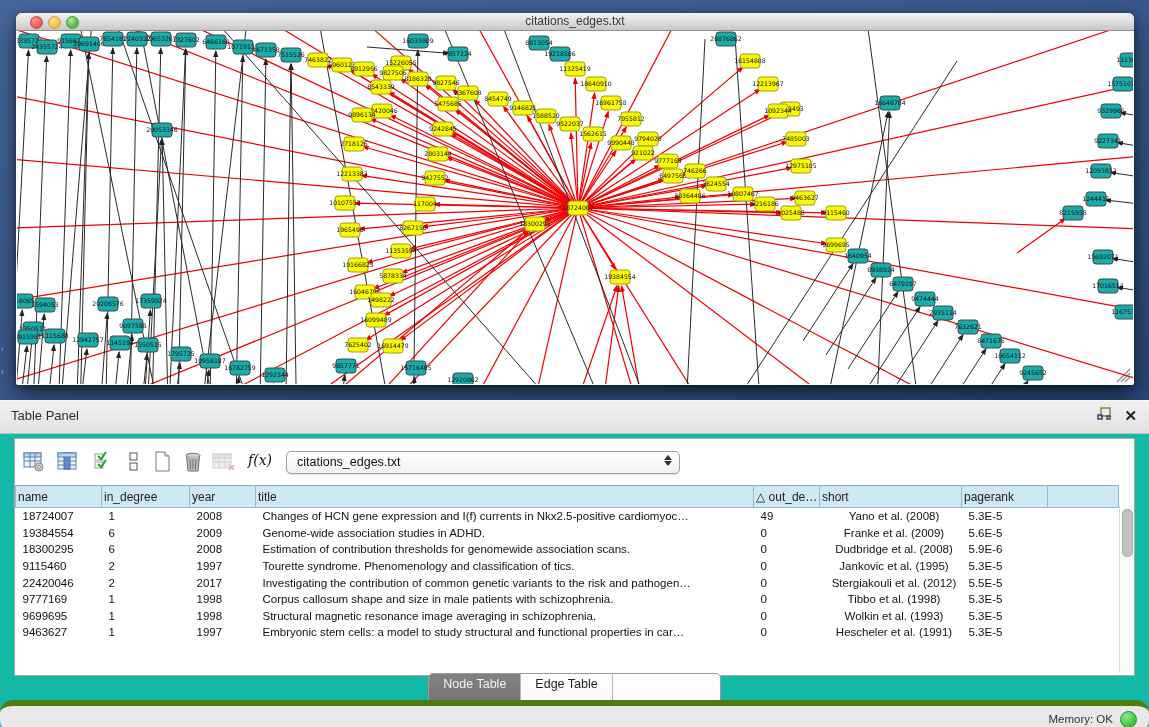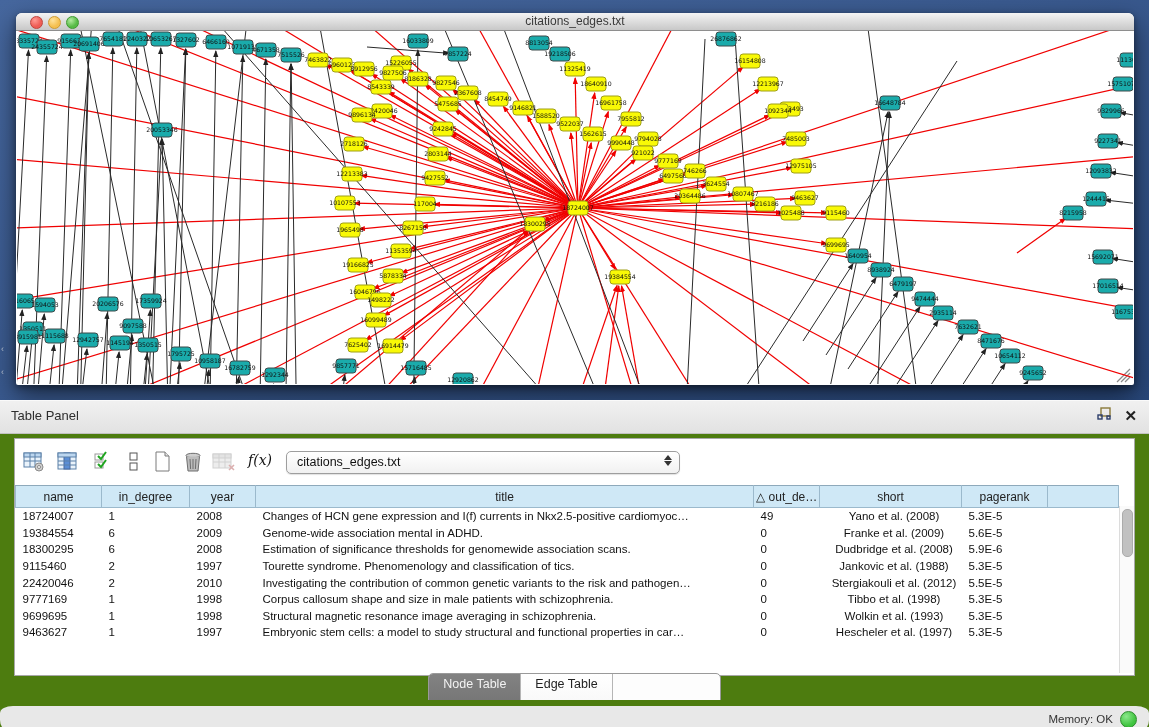--- a/index.html
+++ b/index.html
@@ -25,21 +25,21 @@
 
   .graph-svg{position:absolute;left:1px;top:18px;width:1116px;height:353px;background:#fff;overflow:hidden;}
   line.er{stroke:#f00000;stroke-width:1.2;}
   line.eb{stroke:#2a2a2a;stroke-width:1;}
   line.eg{stroke:#8a8a8a;stroke-width:1.3;}
   rect.ny{fill:#f9f906;stroke:#9f9f16;stroke-width:1;}
   rect.nt{fill:#1aabab;stroke:#3c4a4a;stroke-width:1;}
   text.nl{font-family:"DejaVu Sans",sans-serif;font-size:6.2px;fill:#101010;text-anchor:middle;}
 
   
-  .south{position:absolute;left:0;top:400px;width:1149px;height:327px;background:#4d7c0f;}
+  .south{position:absolute;left:0;top:400px;width:1149px;height:327px;background:#14b8a6;}
   .panel-header{position:absolute;left:0;top:0;width:1149px;height:33px;
                 background:linear-gradient(#f1f1f1,#e2e2e2);border-bottom:1px solid #c2c2c2;box-shadow:inset 0 1px 0 #fafafa;}
   .panel-header .ptitle{position:absolute;left:11px;top:8px;font-size:13px;color:#2e2e2e;}
   .ph-icons{position:absolute;right:12px;top:7px;display:flex;gap:12px;align-items:center;}
   .close-x{font-size:15px;font-weight:bold;color:#222;line-height:16px;cursor:default;}
 
   .table-frame{position:absolute;left:14px;top:38px;width:1119px;height:236px;
                background:#fff;border:1px solid #a8a8a8;}
   .toolbar{position:absolute;left:0;top:0;width:100%;height:46px;background:#fff;}
   .tb-ic{position:absolute;top:12px;width:22px;height:22px;}
@@ -48,21 +48,21 @@
   .combo{position:absolute;left:271px;top:12px;width:392px;height:21px;background:linear-gradient(#ffffff,#f1f1f1);
          border:1px solid #9e9e9e;border-radius:5px;box-shadow:0 1px 1px rgba(0,0,0,.12);}
   .combo .cval{position:absolute;left:10px;top:3px;font-size:12.5px;color:#111;}
   .combo .steppers{position:absolute;right:7px;top:3px;display:flex;flex-direction:column;gap:1px;}
   .combo .steppers i{width:0;height:0;border-left:4px solid transparent;border-right:4px solid transparent;display:block;}
   .combo .up{border-bottom:5px solid #333;}
   .combo .dn{border-top:5px solid #333;}
 
   table.grid{position:absolute;left:0;top:46px;border-collapse:collapse;table-layout:fixed;width:1104px;}
   table.grid th{height:21px;background:#cfe8f6;border:1px solid #9bb9cc;border-top:1px solid #8ea9bb;
-                font-size:12px;font-weight:normal;color:#222;text-align:center;overflow:hidden;white-space:nowrap;padding:0 2px;}
+                font-size:12px;font-weight:normal;color:#222;text-align:left;overflow:hidden;white-space:nowrap;padding:0 2px;}
   table.grid td{height:16.6px;font-size:11.5px;color:#111;white-space:nowrap;overflow:hidden;padding:0 0 0 7px;}
   td.c5{text-align:center;padding:0 2px;}
   .scrollbar{position:absolute;right:0;top:67px;width:14px;height:167px;background:#fafafa;border-left:1px solid #dcdcdc;}
   .thumb{position:absolute;left:2px;top:3px;width:9px;height:46px;border-radius:5px;background:#c1c1c1;border:1px solid #ababab;}
 
   .tabs{position:absolute;left:0;top:273px;width:1149px;display:flex;justify-content:center;}
   .tabbar{display:flex;border:1px solid #9a9a9a;border-radius:5px;overflow:hidden;background:#fdfdfd;
           box-shadow:0 1px 1px rgba(0,0,0,.15);}
   .tab{padding:3px 14px;font-size:12.5px;color:#222;background:linear-gradient(#ffffff,#f2f2f2);
        border-right:1px solid #b5b5b5;line-height:15px;text-align:center;}
@@ -856,50 +856,50 @@
             <td class="c3">Changes of HCN gene expression and I(f) currents in Nkx2.5-positive cardiomyoc…</td>
             <td class="c4">49</td>
             <td class="c5">Yano et al. (2008)</td>
             <td class="c6">5.3E-5</td>
             <td></td>
           </tr>
           <tr>
             <td class="c0">19384554</td>
             <td class="c1">6</td>
             <td class="c2">2009</td>
-            <td class="c3">Genome-wide association mental in ADHD.</td>
+            <td class="c3">Genome-wide association studies in ADHD.</td>
             <td class="c4">0</td>
             <td class="c5">Franke et al. (2009)</td>
             <td class="c6">5.6E-5</td>
             <td></td>
           </tr>
           <tr>
             <td class="c0">18300295</td>
             <td class="c1">6</td>
             <td class="c2">2008</td>
-            <td class="c3">Estimation of significance thresholds for genomewide association scans.</td>
+            <td class="c3">Estimation of contribution thresholds for genomewide association scans.</td>
             <td class="c4">0</td>
             <td class="c5">Dudbridge et al. (2008)</td>
             <td class="c6">5.9E-6</td>
             <td></td>
           </tr>
           <tr>
             <td class="c0">9115460</td>
             <td class="c1">2</td>
             <td class="c2">1997</td>
             <td class="c3">Tourette syndrome. Phenomenology and classification of tics.</td>
             <td class="c4">0</td>
-            <td class="c5">Jankovic et al. (1988)</td>
+            <td class="c5">Jankovic et al. (1995)</td>
             <td class="c6">5.3E-5</td>
             <td></td>
           </tr>
           <tr>
             <td class="c0">22420046</td>
             <td class="c1">2</td>
-            <td class="c2">2010</td>
+            <td class="c2">2017</td>
             <td class="c3">Investigating the contribution of common genetic variants to the risk and pathogen…</td>
             <td class="c4">0</td>
             <td class="c5">Stergiakouli et al. (2012)</td>
             <td class="c6">5.5E-5</td>
             <td></td>
           </tr>
           <tr>
             <td class="c0">9777169</td>
             <td class="c1">1</td>
             <td class="c2">1998</td>
@@ -918,21 +918,21 @@
             <td class="c5">Wolkin et al. (1993)</td>
             <td class="c6">5.3E-5</td>
             <td></td>
           </tr>
           <tr>
             <td class="c0">9463627</td>
             <td class="c1">1</td>
             <td class="c2">1997</td>
             <td class="c3">Embryonic stem cells: a model to study structural and functional properties in car…</td>
             <td class="c4">0</td>
-            <td class="c5">Hescheler et al. (1997)</td>
+            <td class="c5">Hescheler et al. (1991)</td>
             <td class="c6">5.3E-5</td>
             <td></td>
           </tr>
         </tbody>
     </table>
 
     <div class="scrollbar">
       <div class="thumb"></div>
     </div>
   </div>

